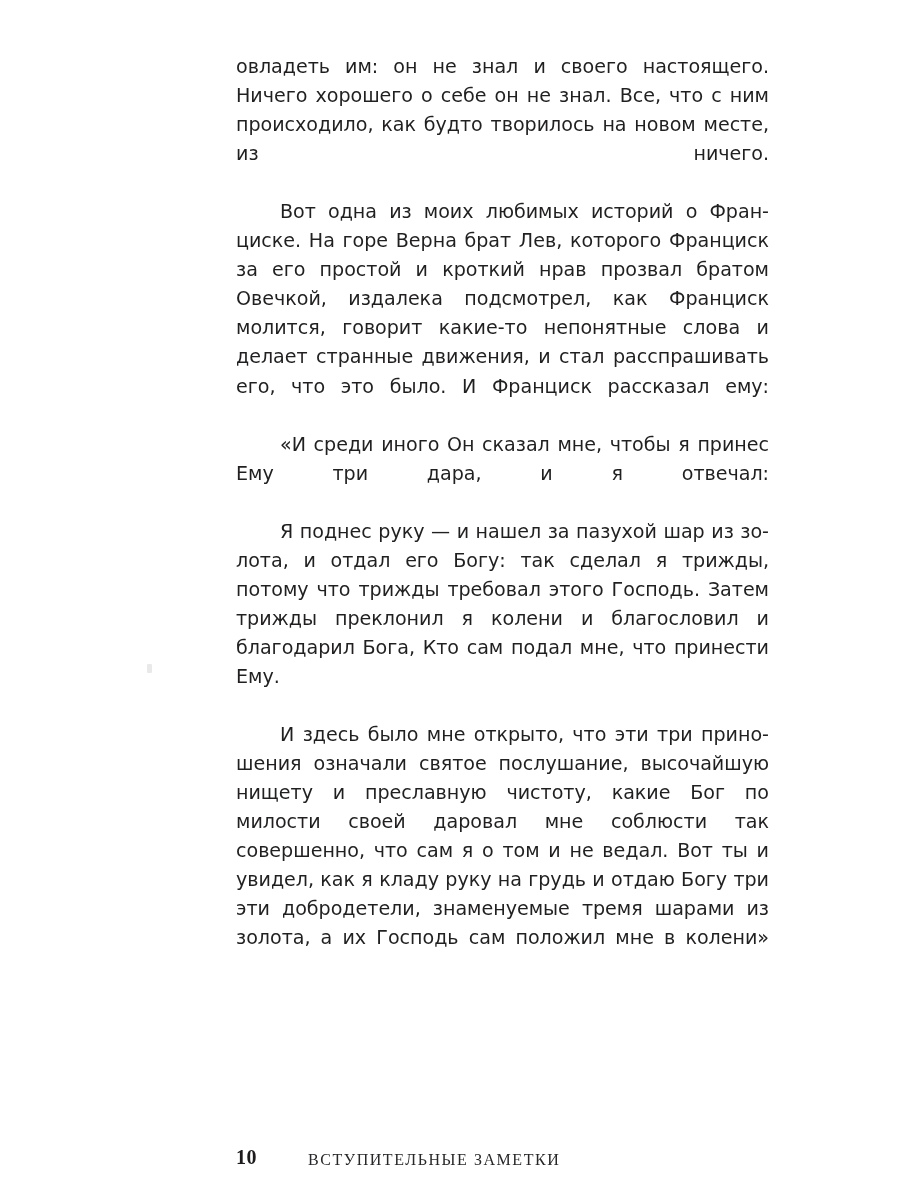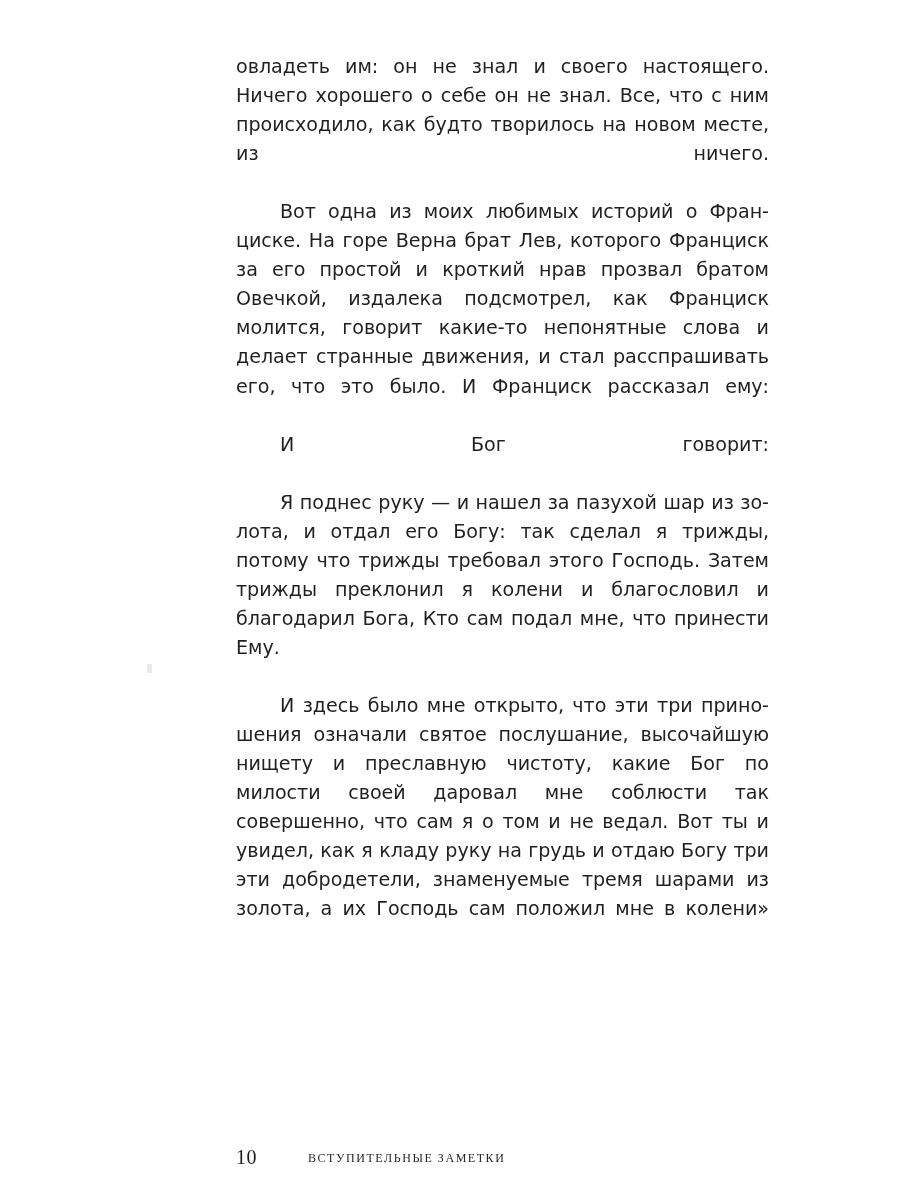--- a/index.html
+++ b/index.html
@@ -75,47 +75,48 @@
   }
 
   .folio {
     position: absolute;
     left: 0;
     top: 0;
     font-family: "Liberation Serif", serif;
     font-size: 20px;
     color: #1d1b1c;
     letter-spacing: 0.4px;
+    font-weight: bold;
   }
 
   .running-head {
     position: absolute;
     left: 72px;
     top: 5px;
     font-family: "Liberation Serif", serif;
-    font-size: 12px;
+    font-size: 16px;
     color: #29272a;
     letter-spacing: 1.55px;
     white-space: nowrap;
   }
 </style>
 </head>
 <body>
 
 <div class="page">
 
   <div class="textblock">
 
     <p class="para">овладеть им: он не знал и своего настоящего. Ничего хорошего о себе он не знал. Все, что с ним происходило, как будто творилось на новом месте, из ничего.</p>
 
     <p class="para indent">Вот одна из моих любимых историй о Фран­циске. На горе Верна брат Лев, которого Франциск за его простой и кроткий нрав прозвал братом Овечкой, издалека подсмотрел, как Франциск молится, говорит какие-то непонятные слова и делает странные движения, и стал расспрашивать его, что это было. И Франциск рассказал ему:</p>
 
+    <p class="para indent">«И среди иного Он сказал мне, чтобы я принес Ему три дара, и я отвечал:</p>
 
 
-    <p class="para indent">И Бог говорит:</p>
 
 
     <p class="para indent">Я поднес руку — и нашел за пазухой шар из зо­лота, и отдал его Богу: так сделал я трижды, потому что трижды требовал этого Господь. Затем трижды прекло­нил я колени и благословил и благодарил Бога, Кто сам подал мне, что принести Ему.</p>
 
     <p class="para indent">
       <span>И здесь было мне открыто, что эти три прино­шения означали святое послушание, высочайшую ни­щету и преславную чистоту, какие Бог по милости своей даровал мне соблюсти так совершенно, что сам я о том и не ведал. Вот ты и увидел, как я кладу руку на грудь и отдаю Богу три эти добродетели, знаменуемые тремя шарами из золота, а их Господь сам положил мне в ко­лени» </span>
     </p>
 
   </div>
 

